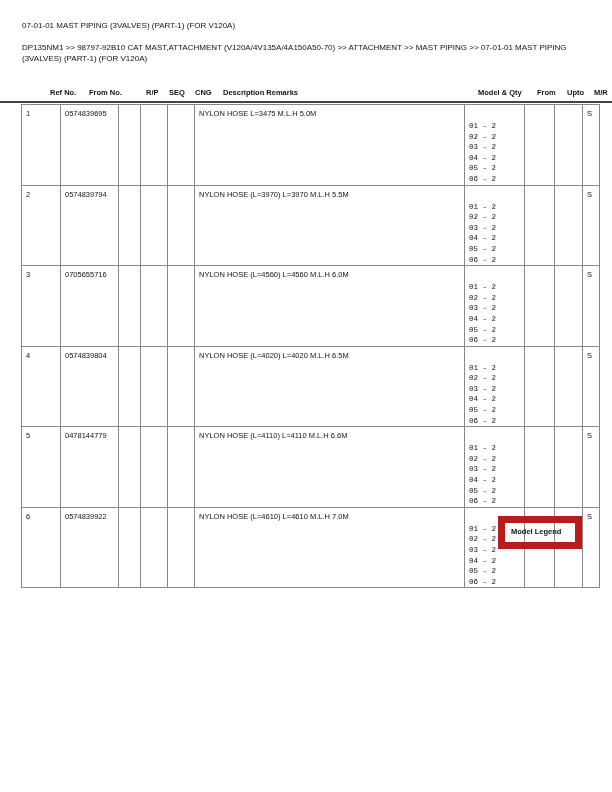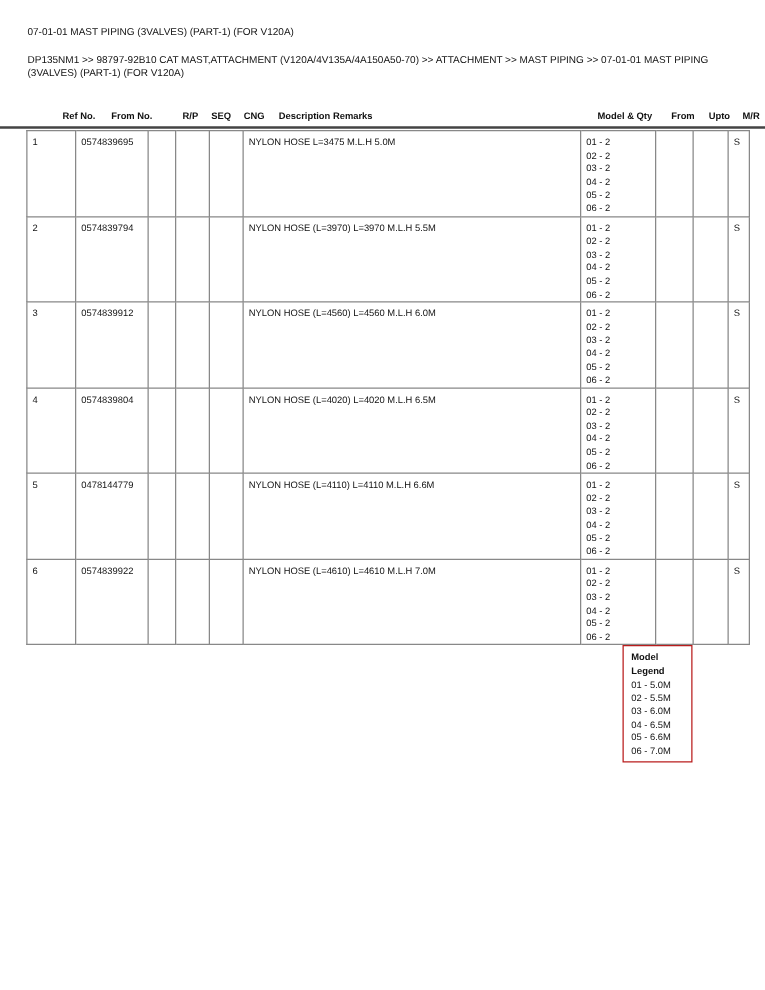--- a/index.html
+++ b/index.html
@@ -5,25 +5,25 @@
   html, body { margin: 0; padding: 0; background: #ffffff; }
   body { width: 612px; height: 792px; position: relative; font-family: "Liberation Sans", sans-serif; color: #111; overflow: hidden; }
   .title { position: absolute; left: 22px; top: 21px; font-size: 8px; font-weight: normal; }
   .breadcrumb { position: absolute; left: 22px; top: 42px; width: 570px; font-size: 8px; font-weight: normal; line-height: 11px; }
   .header-row { position: absolute; left: 0; top: 88px; width: 612px; height: 12px; font-size: 7.5px; font-weight: bold; }
   .header-row span { position: absolute; top: 0; padding-left: 28px; }
   .header-rule { position: absolute; left: 0; top: 101px; width: 612px; height: 2px; background: #444; }
   table.parts { position: absolute; left: 21px; top: 104px; border-collapse: collapse; font-size: 7.5px; }
   table.parts td { border: 1px solid #888; vertical-align: top; padding: 4px 4px 0 4px; height: 63px; box-sizing: border-box; }
   table.parts td.desc { line-height: 10px; }
-  table.parts td.mq { line-height: 10.6px; padding-top: 4px; }
+  table.parts td.mq { line-height: 10.6px; padding-top: 16px; font-family: Liberation Mono, monospace; }
   .c-ref { width: 39px; } .c-part { width: 58px; } .c-rp { width: 22px; } .c-seq { width: 27px; }
   .c-cng { width: 27px; } .c-desc { width: 270px; } .c-mq { width: 60px; } .c-from { width: 30px; }
   .c-upto { width: 28px; } .c-mr { width: 17px; }
-  .legend { position: absolute; left: 498px; top: 516px; width: 56px; border: 1px solid #b91c1c; padding: 4px 6px 3px 6px; box-sizing: border-box; font-size: 7.5px; line-height: 10.5px; }
+  .legend { position: absolute; left: 498px; top: 516px; width: 84px; border: 7px solid #b91c1c; padding: 4px 6px 3px 6px; box-sizing: border-box; font-size: 7.5px; line-height: 10.5px; }
   .legend .lt { font-weight: bold; margin-bottom: 1px; }
 </style>
 </head>
 <body>
 
 <div class="title">07-01-01 MAST PIPING (3VALVES) (PART-1) (FOR V120A)</div>
 <div class="breadcrumb">DP135NM1 &gt;&gt; 98797-92B10 CAT MAST,ATTACHMENT (V120A/4V135A/4A150A50-70) &gt;&gt; ATTACHMENT &gt;&gt; MAST PIPING &gt;&gt; 07-01-01 MAST PIPING (3VALVES) (PART-1) (FOR V120A)</div>
 
 <div class="header-row">
   <span style="left:22px">Ref No.</span>
@@ -74,21 +74,21 @@
           <div>04 - 2</div>
           <div>05 - 2</div>
           <div>06 - 2</div>
         </td>
         <td class="c-from"></td>
         <td class="c-upto"></td>
         <td class="c-mr">S</td>
       </tr>
       <tr>
         <td class="c-ref">3</td>
-        <td class="c-part">0574839912</td>
+        <td class="c-part">0705655716</td>
         <td class="c-rp"></td>
         <td class="c-seq"></td>
         <td class="c-cng"></td>
         <td class="c-desc desc">NYLON HOSE (L=4560) L=4560 M.L.H 6.0M</td>
         <td class="c-mq mq">
           <div>01 - 2</div>
           <div>02 - 2</div>
           <div>03 - 2</div>
           <div>04 - 2</div>
           <div>05 - 2</div>
@@ -153,21 +153,13 @@
         </td>
         <td class="c-from"></td>
         <td class="c-upto"></td>
         <td class="c-mr">S</td>
       </tr>
     </tbody>
 </table>
 
 <div class="legend">
   <div class="lt">Model Legend</div>
-  <div id="legend-items">
-      <div>01 - 5.0M</div>
-      <div>02 - 5.5M</div>
-      <div>03 - 6.0M</div>
-      <div>04 - 6.5M</div>
-      <div>05 - 6.6M</div>
-      <div>06 - 7.0M</div>
-    </div>
 </div>
 
 </body></html>

